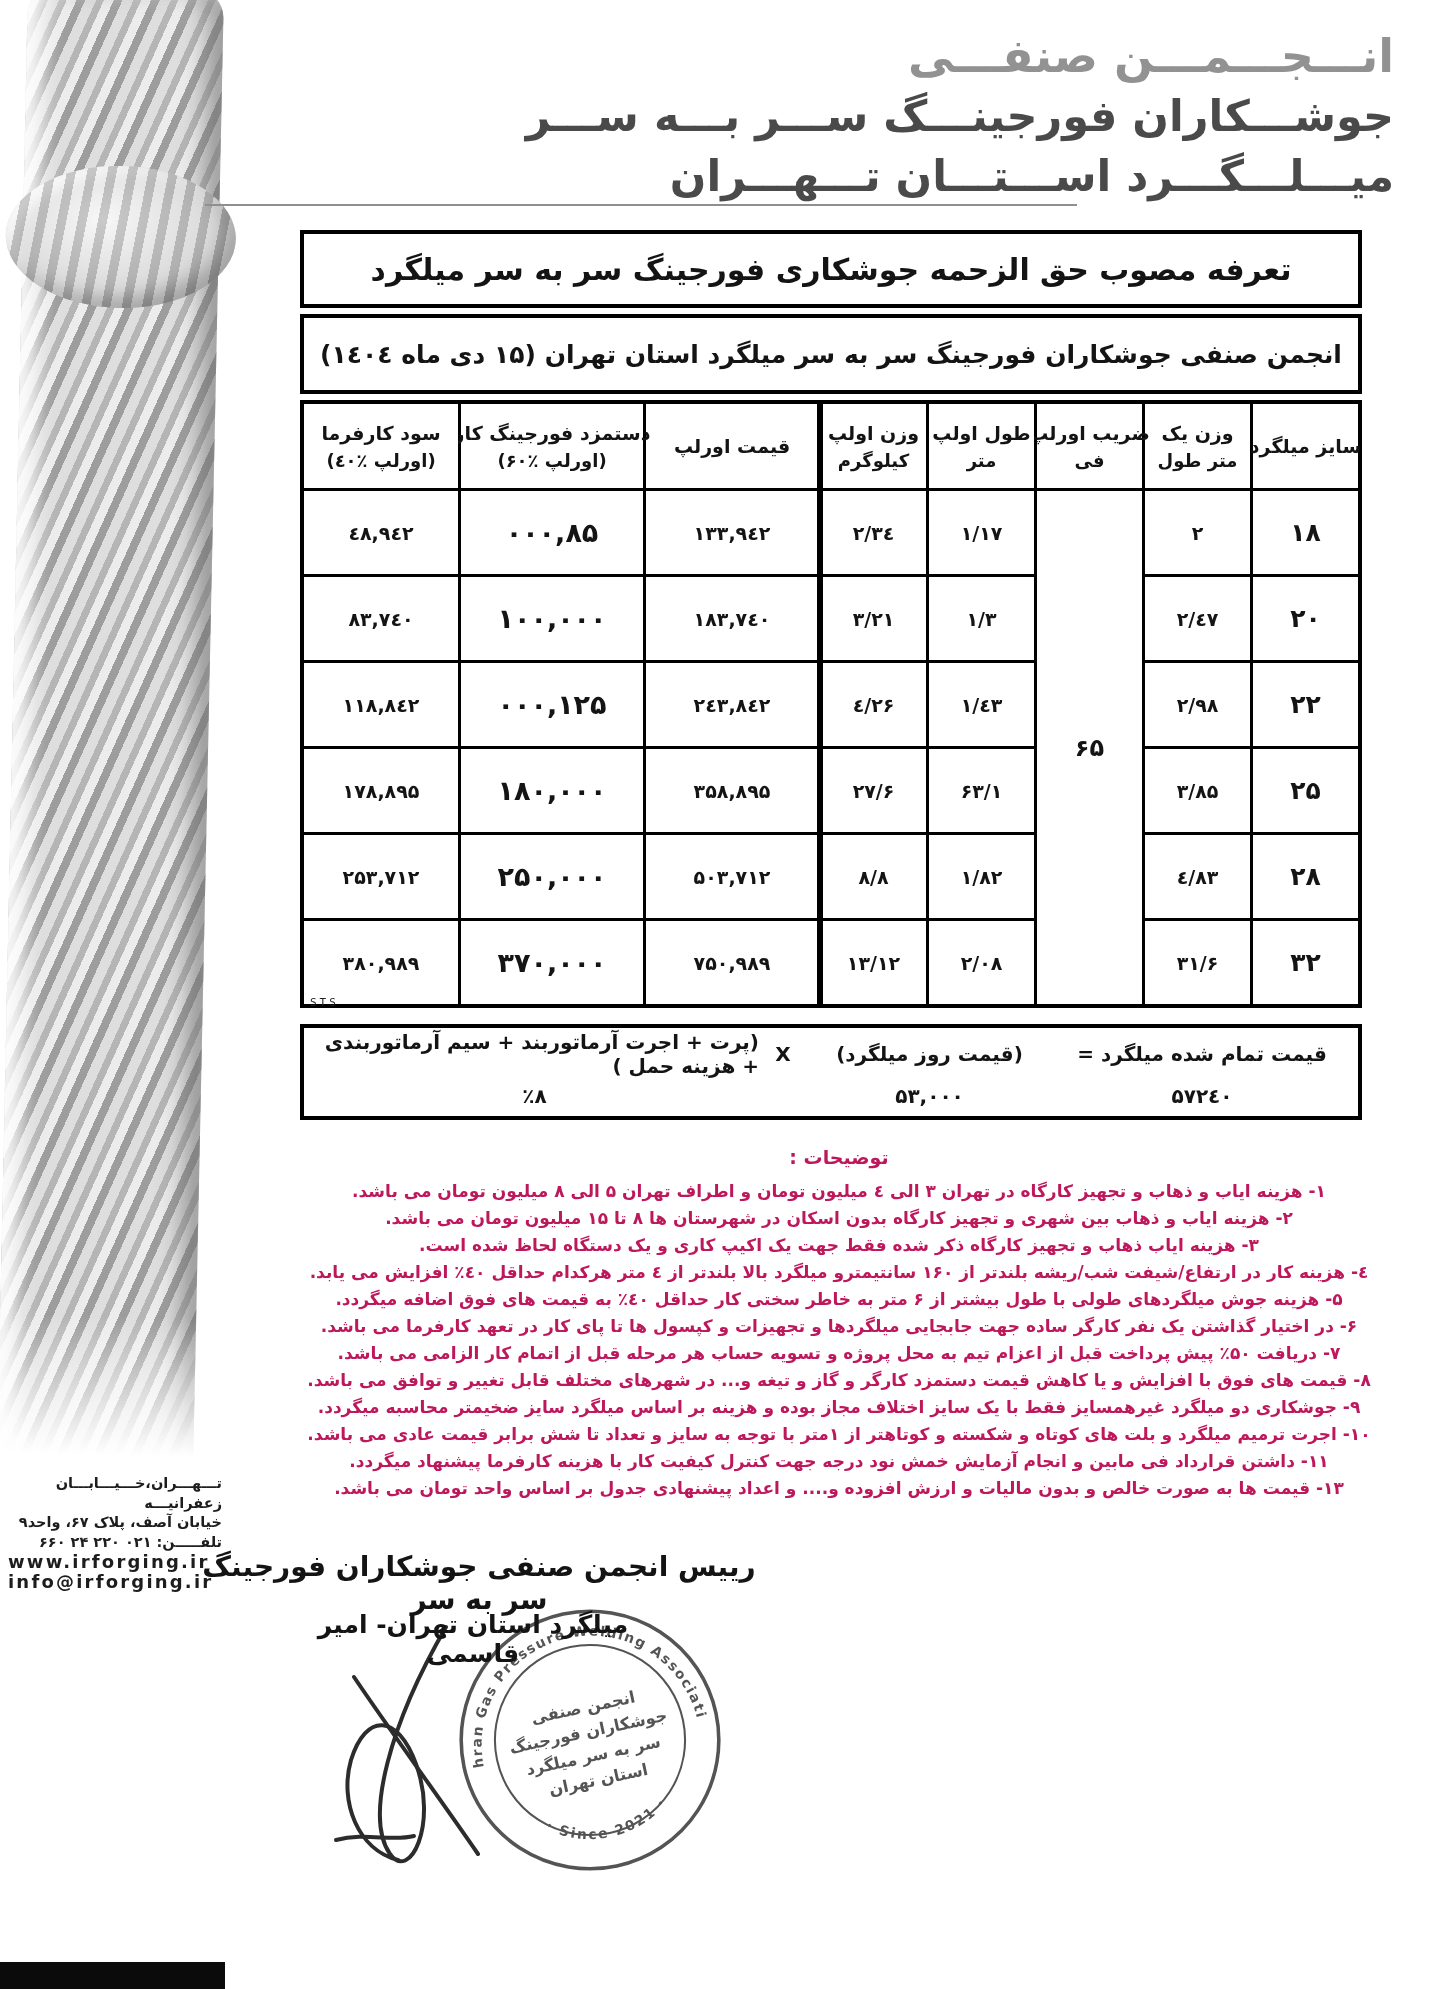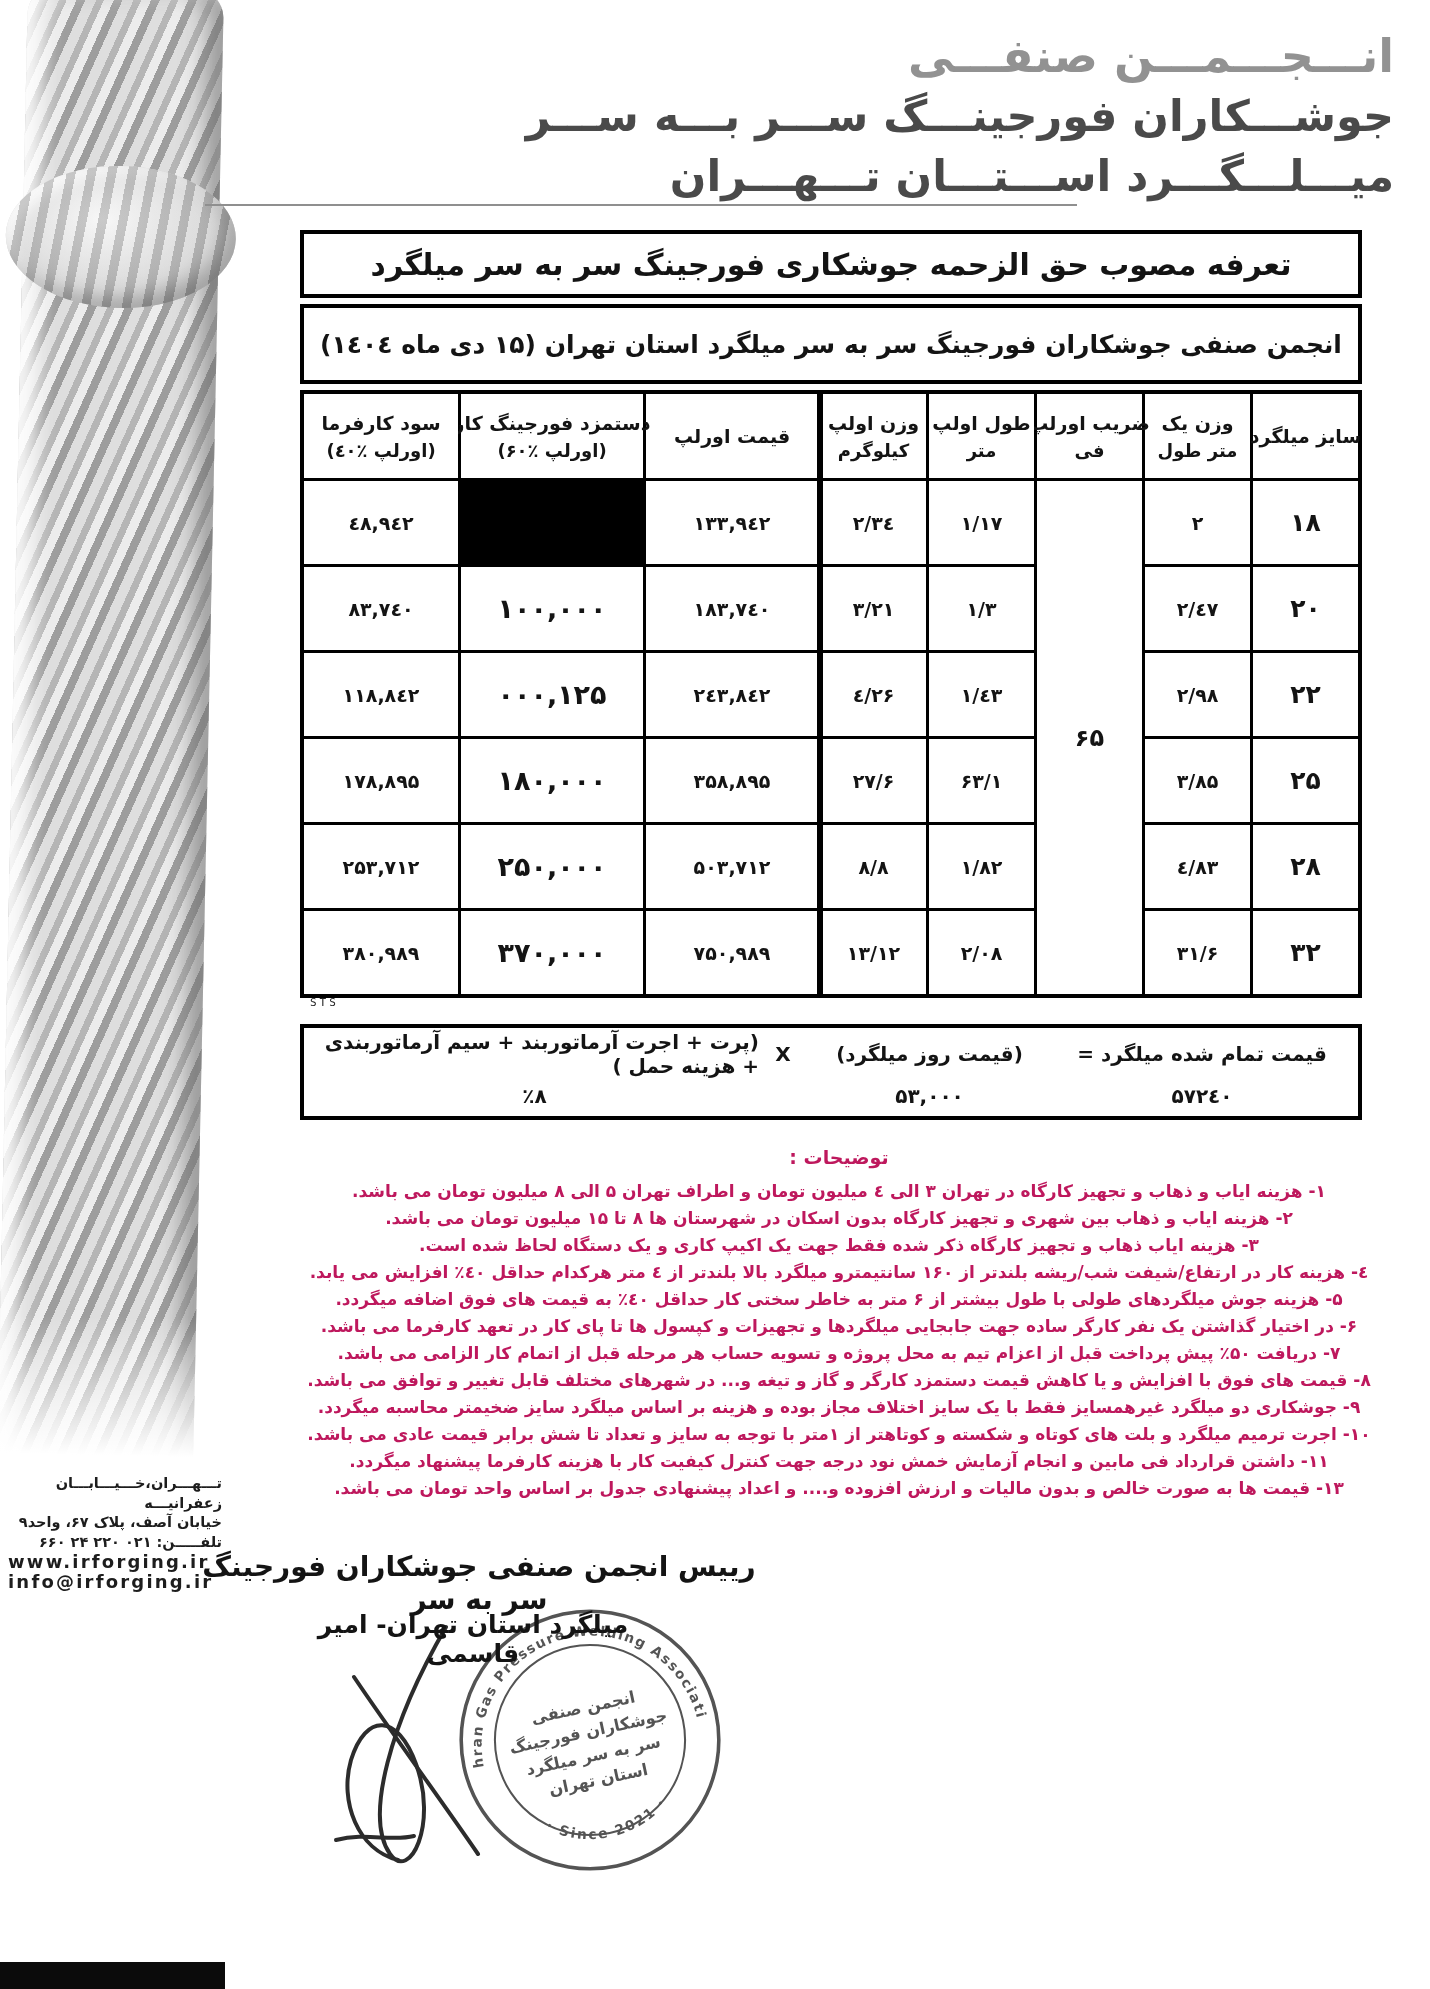--- a/index.html
+++ b/index.html
@@ -22,21 +22,21 @@
     background:linear-gradient(rgba(255,255,255,0),#fff 82%);}
   
   .lh{position:absolute;right:36px;top:26px;text-align:right;line-height:60px;font-weight:bold;}
   .lh .l1{font-size:46px;color:#929292;}
   .lh .l2{font-size:43px;color:#4a4a4a;}
   .lh .l3{font-size:43px;color:#4a4a4a;}
   .lh-rule{position:absolute;left:205px;top:204px;width:872px;height:2px;background:#8f8f8f;}
   
   .sheet{position:absolute;left:300px;top:230px;width:1062px;}
   .obox{box-sizing:border-box;border:4px solid #000;background:#fff;display:flex;align-items:center;justify-content:center;}
-  .title-box{height:68px;font-size:30px;font-weight:bold;}
+  .title-box{height:78px;font-size:30px;font-weight:bold;}
   .subtitle-box{height:80px;font-size:25px;font-weight:bold;margin-top:6px;}
   .tbl{box-sizing:border-box;margin-top:6px;position:relative;border:4px solid #000;background:#000;
        display:grid;direction:rtl;gap:3px;
        grid-template-columns:105px 105px 105px 105px 105px 172px 182px 1fr;
        grid-template-rows:84px repeat(6,83px);}
   .cell{background:#fff;display:flex;flex-direction:column;align-items:center;justify-content:center;text-align:center;}
   .hl1{font-size:19px;font-weight:bold;line-height:30px;white-space:nowrap;}
   .hl2{font-size:18px;font-weight:bold;line-height:26px;white-space:nowrap;}
   .val{font-size:19px;font-weight:bold;}
   .val-size{font-size:25px;font-weight:bold;}
@@ -130,20 +130,21 @@
           <div class="hl2">(اورلپ ٪٤٠)</div>
         </div>
 
       <div class="cell coeff">۶۵</div>
 
       <div class="cell c1 r2 val-size">١٨</div>
       <div class="cell c2 r2 val">٢</div>
       <div class="cell c4 r2 val">١/١٧</div>
       <div class="cell c5 r2 val">٢/٣٤</div>
       <div class="cell c6 r2 val">١٣٣,٩٤٢</div>
+      <div class="cell c7 r2 val-wage">٨۵,٠٠٠</div>
       <div class="cell c8 r2 val">٤٨,٩٤٢</div>
 
       <div class="cell c1 r3 val-size">٢٠</div>
       <div class="cell c2 r3 val">٢/٤٧</div>
       <div class="cell c4 r3 val">١/٣</div>
       <div class="cell c5 r3 val">٣/٢١</div>
       <div class="cell c6 r3 val">١٨٣,٧٤٠</div>
       <div class="cell c7 r3 val-wage">١٠٠,٠٠٠</div>
       <div class="cell c8 r3 val">٨٣,٧٤٠</div>
 

